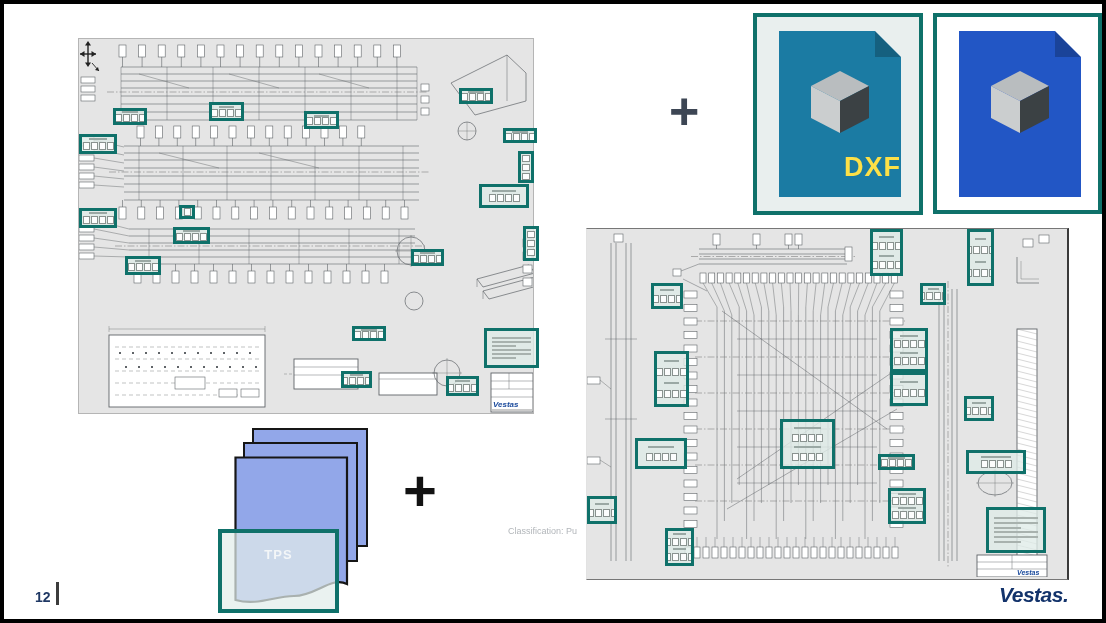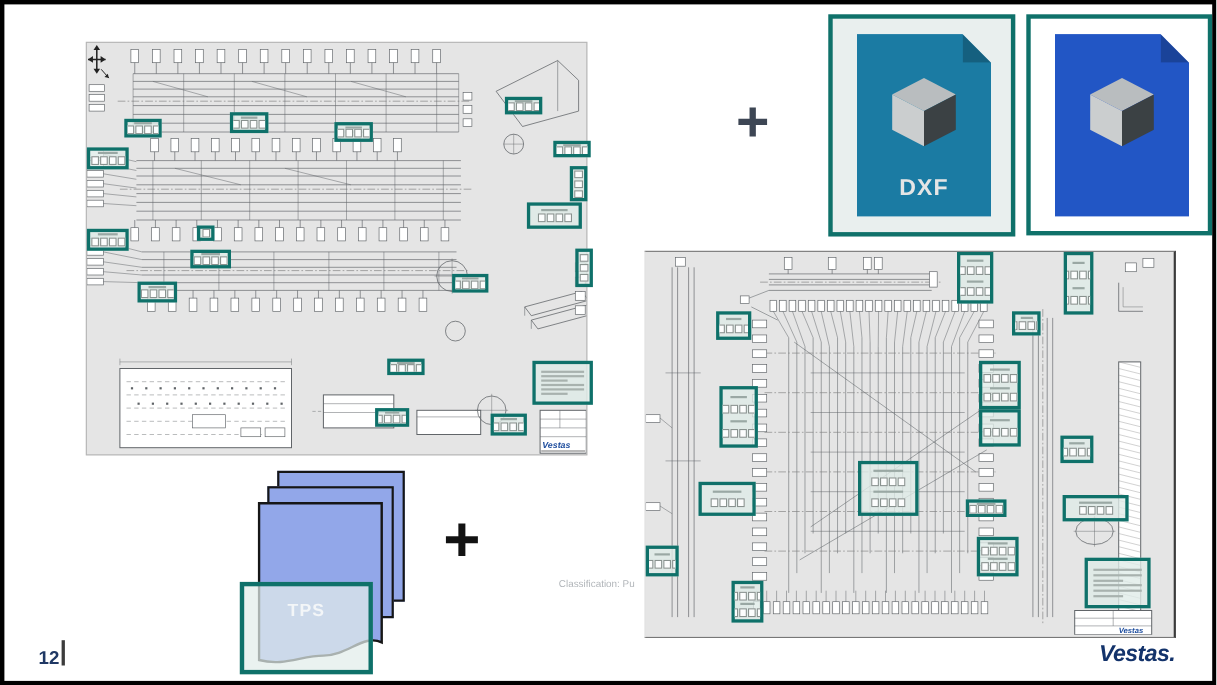--- a/index.html
+++ b/index.html
@@ -31,41 +31,41 @@
   .card{position:absolute;box-sizing:border-box;border:4px solid var(--teal);}
   #dxf-card{left:753px;top:13px;width:170px;height:202px;background:var(--dxfbg);}
   #step-card{left:933px;top:13px;width:169px;height:201px;background:#ffffff;}
   .doc{position:absolute;left:22px;top:14px;width:122px;height:166px;
     clip-path:polygon(0 0,calc(100% - 26px) 0,100% 26px,100% 100%,0 100%);}
   #dxf-doc{background:var(--dxfdoc);}
   #step-doc{background:var(--stepdoc);}
   .fold{position:absolute;top:0;right:0;width:26px;height:26px;
     clip-path:polygon(0 0,100% 100%,0 100%);background:rgba(0,0,0,0.22);}
   .cube{position:absolute;left:32px;top:40px;}
-  .doc-label{position:absolute;bottom:14px;width:100%;text-align:center;color:#e5e5e5;
-    font-weight:bold;font-size:21px;letter-spacing:1px;}
+  .doc-label{position:absolute;bottom:14px;width:100%;text-align:right;color:#fde047;
+    font-weight:bold;font-size:27px;letter-spacing:1px;}
 
   
   #tps-group{left:218px;top:423px;width:165px;height:196px;}
   .page{position:absolute;background:var(--page);border:2px solid #161616;box-sizing:border-box;}
   #page-back{left:34px;top:5px;width:116px;height:119px;}
   #page-mid{left:25px;top:19px;width:115px;height:120px;}
   #page-front-svg{position:absolute;left:16px;top:33px;}
   #tps-overlay{position:absolute;left:0;top:106px;width:121px;height:84px;box-sizing:border-box;
     border:4px solid var(--teal);background:rgba(226,237,234,0.72);}
   #tps-label{position:absolute;left:0;top:14px;width:100%;text-align:center;
-    color:#f3f6f8;font-weight:bold;font-size:16px;letter-spacing:1px;}
+    color:#f3f6f8;font-weight:bold;font-size:13px;letter-spacing:1px;}
 
   
   .plus{position:absolute;font-weight:bold;line-height:1;}
   #plus-top{left:669px;top:85px;font-size:52px;color:var(--plus);}
   #plus-bottom{left:403px;top:462px;font-size:58px;color:#121212;}
 
   
-  #page-number{left:35px;top:589px;font-size:17px;font-weight:bold;color:#1f3864;}
+  #page-number{left:35px;top:589px;font-size:14px;font-weight:bold;color:#1f3864;}
   #footer-bar{left:56px;top:582px;width:3px;height:23px;background:#3c3c3c;}
   #classification{left:508px;top:526px;font-size:9px;color:#b2b6ba;z-index:1;}
   #vestas-logo{left:999px;top:583px;font-size:21px;font-weight:bold;font-style:italic;
     color:var(--navy);letter-spacing:-0.5px;z-index:6;}
 </style>
 </head>
 <body>
 
 <div class="slide">
 

